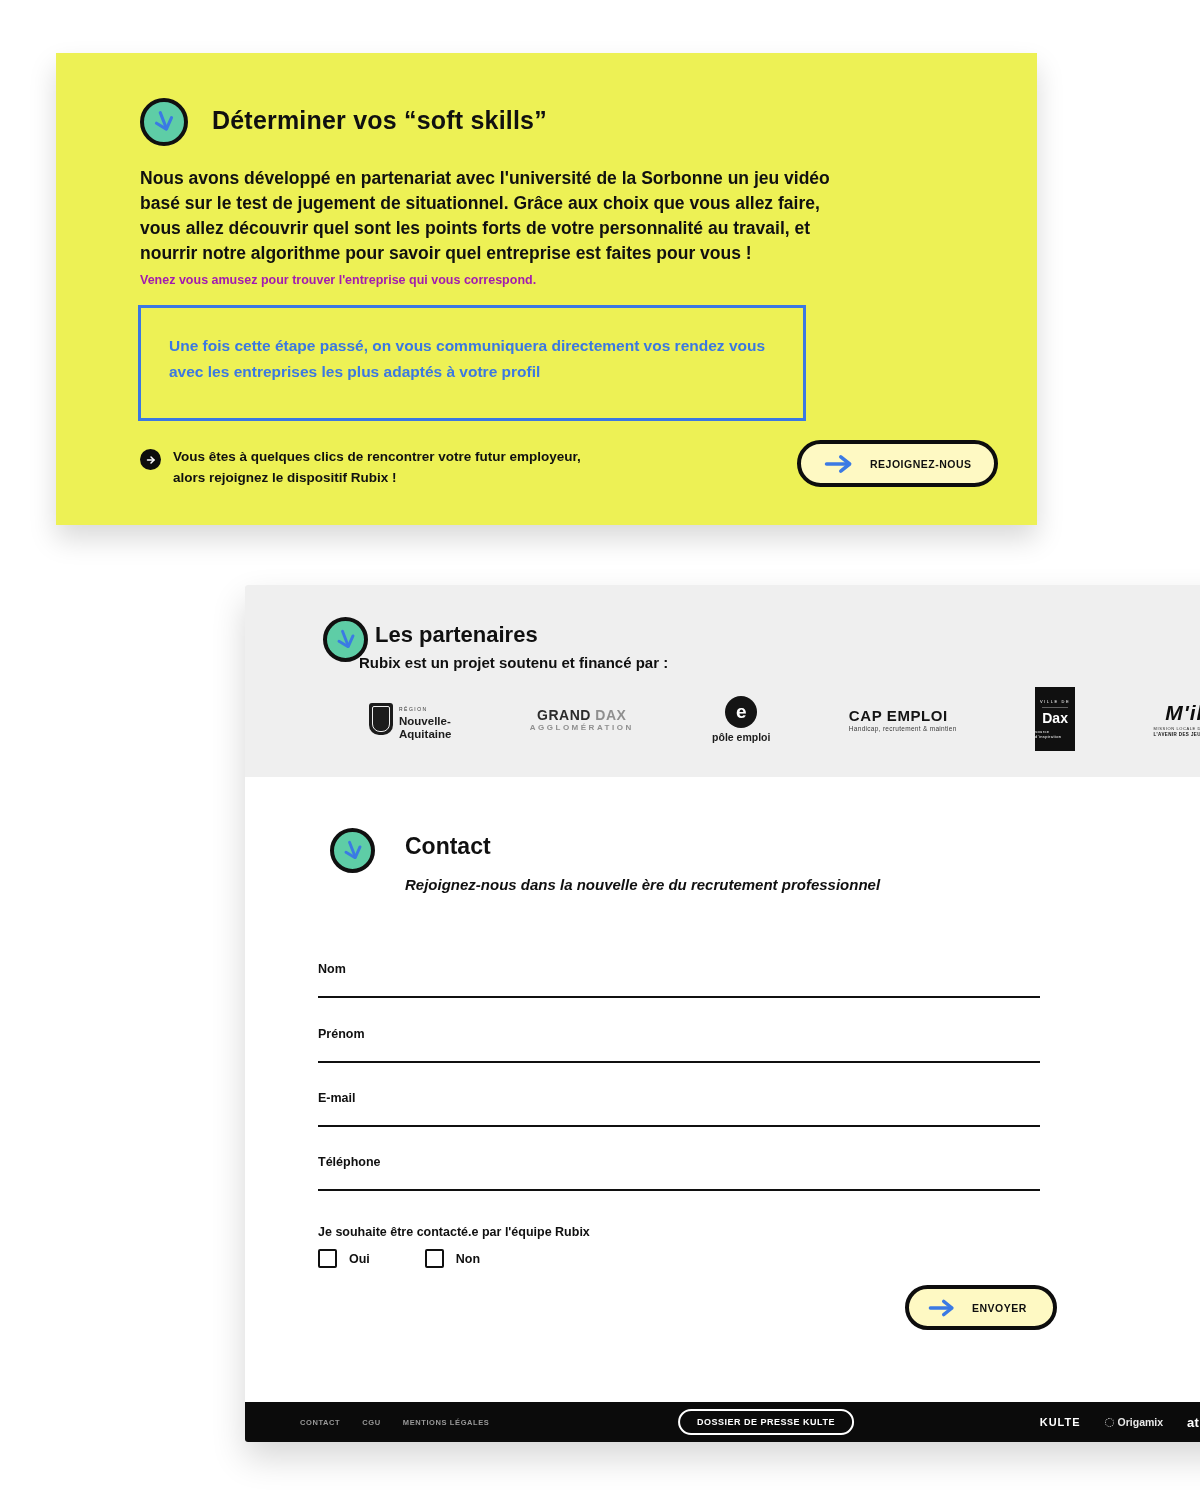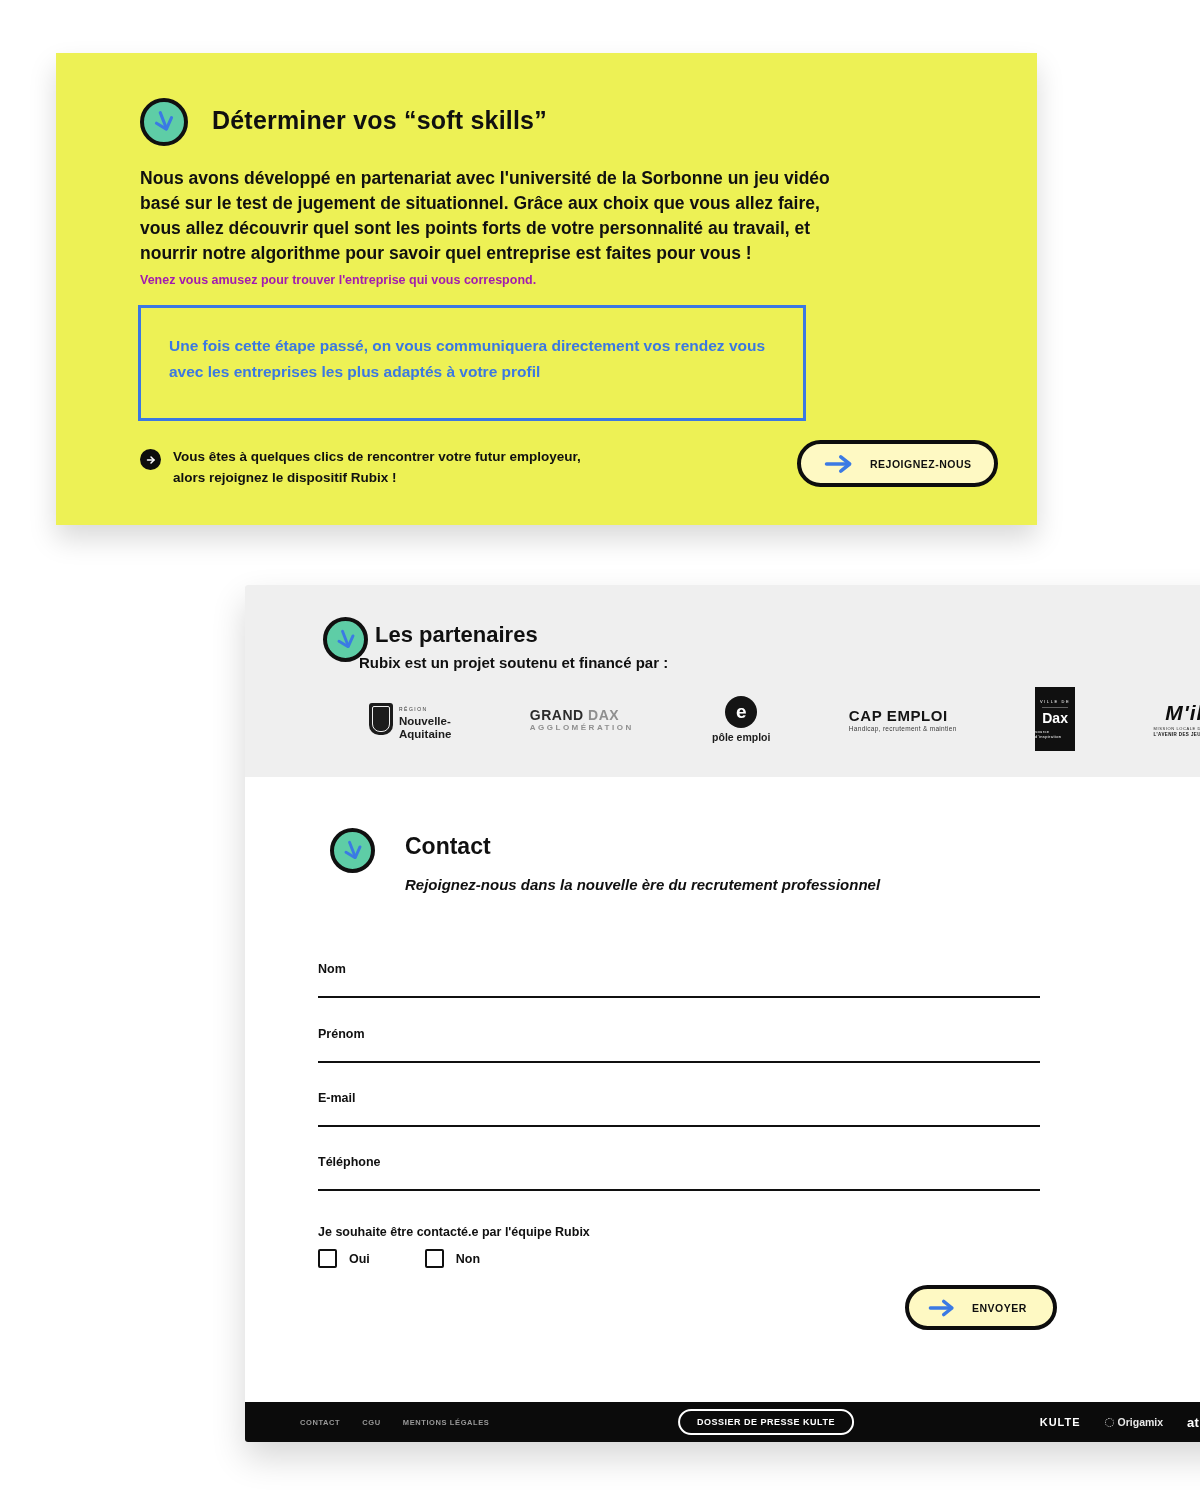--- a/index.html
+++ b/index.html
@@ -30,21 +30,21 @@
   .partners { position:absolute; left:0; top:0; width:100%; height:192px; background:#efefef; }
   .partners-icon { position:absolute; left:78px; top:32px; width:45px; height:45px; }
   .partners-title { position:absolute; left:130px; top:37px; font-size:22px; font-weight:800; }
   .partners-subtitle { position:absolute; left:114px; top:69px; font-size:15px; font-weight:700; }
   .logo-row { position:absolute; left:124px; right:58px; top:98px; height:72px; display:flex; align-items:center; justify-content:space-between; }
   .plogo { display:flex; align-items:center; gap:6px; color:#1c1c1c; }
   .na-shield { width:24px; height:32px; background:#1c1c1c; border-radius:3px 3px 10px 10px; position:relative; }
   .na-shield:before { content:""; position:absolute; inset:3px; border:1px solid #efefef; border-radius:2px 2px 8px 8px; }
   .na-text .t1 { font-size:5px; letter-spacing:1.5px; color:#333; }
   .na-text .t2 { font-size:11.5px; font-weight:800; line-height:1.1; }
-  .gd-text { text-align:left; }
+  .gd-text { text-align:center; }
   .gd-line1 { font-size:14px; font-weight:800; letter-spacing:.5px; color:#2b2b2b; }
   .gd-line1 .lite { color:#8f8f8f; }
   .gd-line2 { font-size:8px; letter-spacing:2.5px; color:#8f8f8f; font-weight:600; }
   .pe { display:flex; flex-direction:column; align-items:center; gap:3px; }
   .pe-circle { width:32px; height:32px; border-radius:50%; background:#141414; color:#fff; font-size:19px; font-weight:800; display:flex; align-items:center; justify-content:center; }
   .pe-label { font-size:10.5px; font-weight:700; color:#1c1c1c; }
   .ce { display:flex; flex-direction:column; }
   .ce-line1 { font-size:15px; font-weight:800; letter-spacing:.6px; color:#141414; }
   .ce-line2 { font-size:6.5px; color:#3a3a3a; letter-spacing:.3px; margin-top:1px; }
   .dax-box { width:40px; height:64px; background:#101010; color:#fff; display:flex; flex-direction:column; align-items:center; justify-content:center; gap:3px; }

